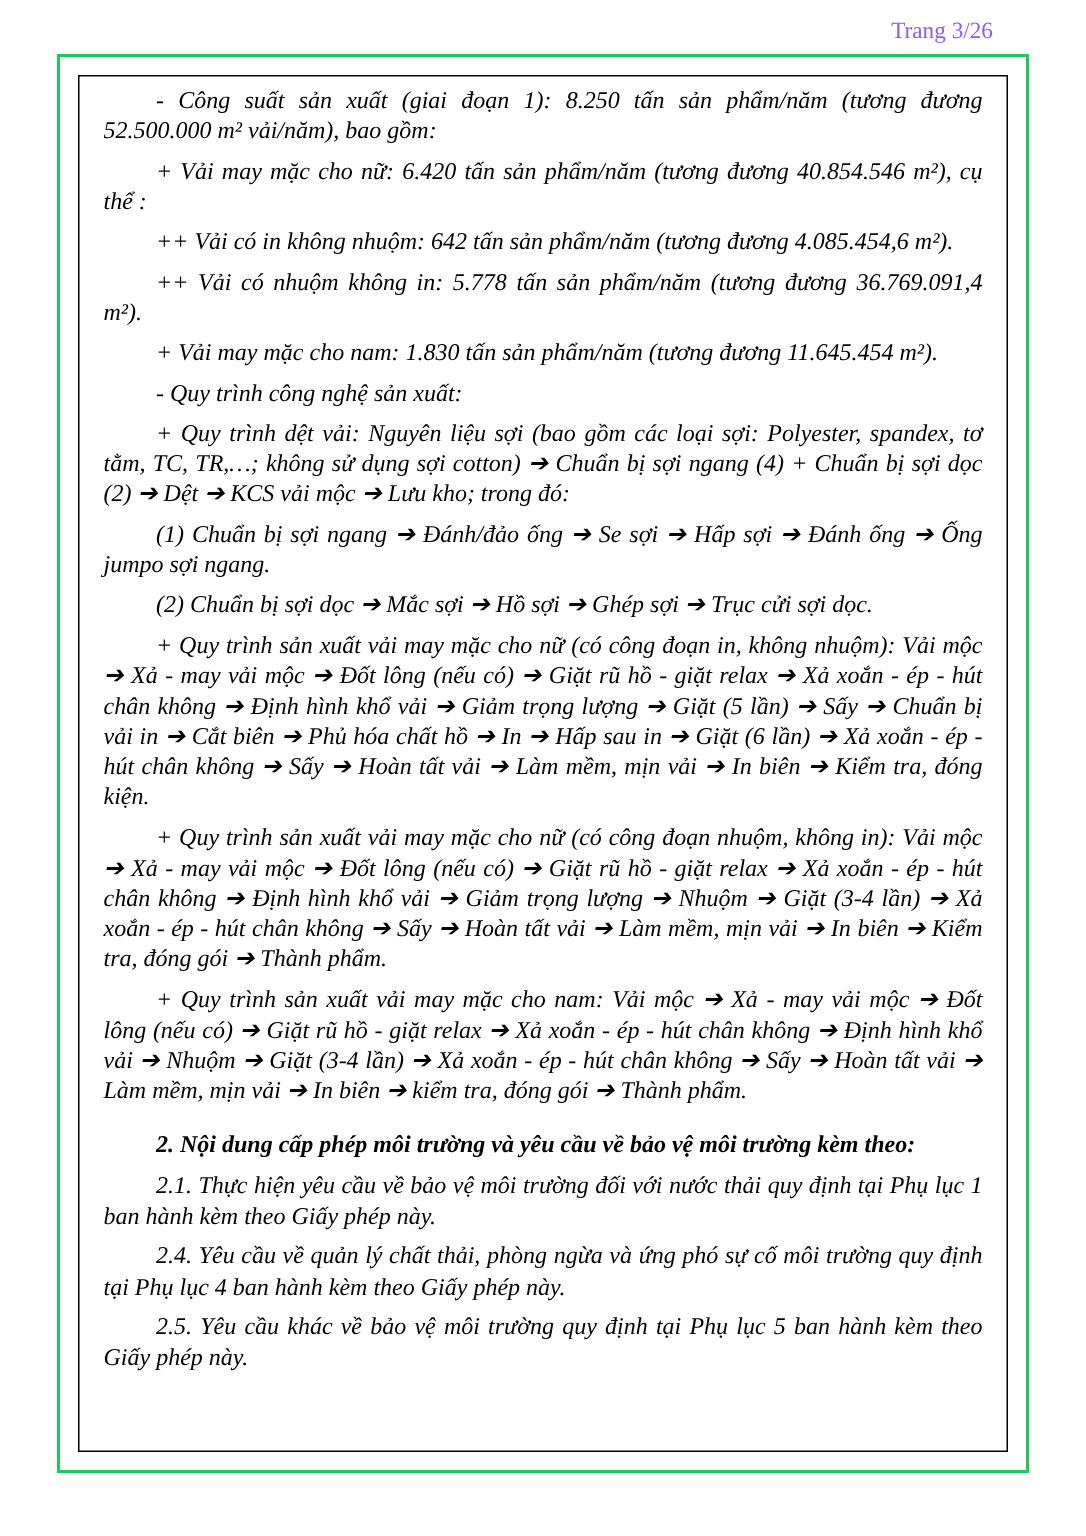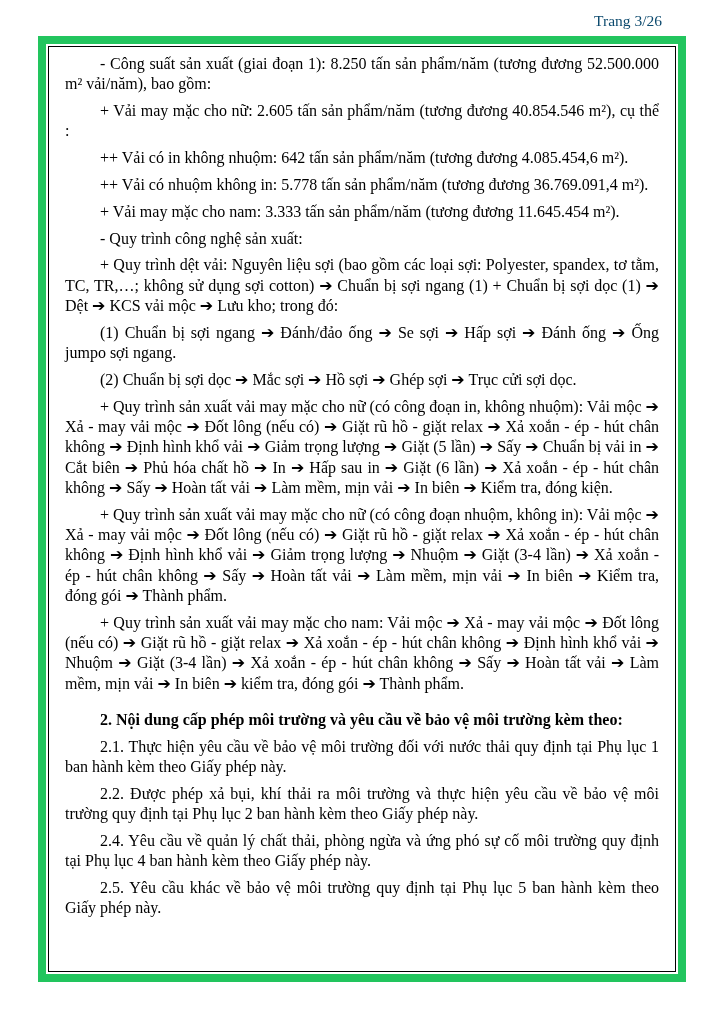--- a/index.html
+++ b/index.html
@@ -14,31 +14,32 @@
     font-family: "Liberation Serif", "DejaVu Serif", serif;
     color: #000000;
     overflow: hidden;
   }
   .page-number {
     position: absolute;
     top: 11px;
     right: 62px;
     font-size: 15.5px;
     line-height: 20px;
-    color: #0c4a6e;
+    color: #8b5cf6;
   }
   .frame {
     position: absolute;
     left: 38px;
     top: 36px;
     width: 648px;
     height: 946px;
     box-sizing: border-box;
-    border: 8px solid #22c55e;
-    padding: 2px;
+    border: 2px solid #22c55e;
+    padding: 12px;
+    font-style: italic;
   }
   .frame-inner {
     box-sizing: border-box;
     width: 100%;
     height: 100%;
     border: 1.5px solid #000000;
     padding: 7px 16px 0 16px;
     overflow: hidden;
   }
   .doc p {
@@ -60,32 +61,31 @@
 </head>
 <body>
 
 <div class="page">
   <div class="page-number">Trang 3/26</div>
 
   <div class="frame">
     <div class="frame-inner">
       <div class="doc" id="doc-body">
           <p>- Công suất sản xuất (giai đoạn 1): 8.250 tấn sản phẩm/năm (tương đương 52.500.000 m² vải/năm), bao gồm:</p>
-          <p>+ Vải may mặc cho nữ: 2.605 tấn sản phẩm/năm (tương đương 40.854.546 m²), cụ thể :</p>
+          <p>+ Vải may mặc cho nữ: 6.420 tấn sản phẩm/năm (tương đương 40.854.546 m²), cụ thể :</p>
           <p>++ Vải có in không nhuộm: 642 tấn sản phẩm/năm (tương đương 4.085.454,6 m²).</p>
           <p>++ Vải có nhuộm không in: 5.778 tấn sản phẩm/năm (tương đương 36.769.091,4 m²).</p>
-          <p>+ Vải may mặc cho nam: 3.333 tấn sản phẩm/năm (tương đương 11.645.454 m²).</p>
+          <p>+ Vải may mặc cho nam: 1.830 tấn sản phẩm/năm (tương đương 11.645.454 m²).</p>
           <p>- Quy trình công nghệ sản xuất:</p>
-          <p>+ Quy trình dệt vải: Nguyên liệu sợi (bao gồm các loại sợi: Polyester, spandex, tơ tằm, TC, TR,…; không sử dụng sợi cotton) ➔ Chuẩn bị sợi ngang (1) + Chuẩn bị sợi dọc (1) ➔ Dệt ➔ KCS vải mộc ➔ Lưu kho; trong đó:</p>
+          <p>+ Quy trình dệt vải: Nguyên liệu sợi (bao gồm các loại sợi: Polyester, spandex, tơ tằm, TC, TR,…; không sử dụng sợi cotton) ➔ Chuẩn bị sợi ngang (4) + Chuẩn bị sợi dọc (2) ➔ Dệt ➔ KCS vải mộc ➔ Lưu kho; trong đó:</p>
           <p>(1) Chuẩn bị sợi ngang ➔ Đánh/đảo ống ➔ Se sợi ➔ Hấp sợi ➔ Đánh ống ➔ Ống jumpo sợi ngang.</p>
           <p>(2) Chuẩn bị sợi dọc ➔ Mắc sợi ➔ Hồ sợi ➔ Ghép sợi ➔ Trục cửi sợi dọc.</p>
           <p>+ Quy trình sản xuất vải may mặc cho nữ (có công đoạn in, không nhuộm): Vải mộc ➔ Xả - may vải mộc ➔ Đốt lông (nếu có) ➔ Giặt rũ hồ - giặt relax ➔ Xả xoắn - ép - hút chân không ➔ Định hình khổ vải ➔ Giảm trọng lượng ➔ Giặt (5 lần) ➔ Sấy ➔ Chuẩn bị vải in ➔ Cắt biên ➔ Phủ hóa chất hồ ➔ In ➔ Hấp sau in ➔ Giặt (6 lần) ➔ Xả xoắn - ép - hút chân không ➔ Sấy ➔ Hoàn tất vải ➔ Làm mềm, mịn vải ➔ In biên ➔ Kiểm tra, đóng kiện.</p>
           <p>+ Quy trình sản xuất vải may mặc cho nữ (có công đoạn nhuộm, không in): Vải mộc ➔ Xả - may vải mộc ➔ Đốt lông (nếu có) ➔ Giặt rũ hồ - giặt relax ➔ Xả xoắn - ép - hút chân không ➔ Định hình khổ vải ➔ Giảm trọng lượng ➔ Nhuộm ➔ Giặt (3-4 lần) ➔ Xả xoắn - ép - hút chân không ➔ Sấy ➔ Hoàn tất vải ➔ Làm mềm, mịn vải ➔ In biên ➔ Kiểm tra, đóng gói ➔ Thành phẩm.</p>
           <p>+ Quy trình sản xuất vải may mặc cho nam: Vải mộc ➔ Xả - may vải mộc ➔ Đốt lông (nếu có) ➔ Giặt rũ hồ - giặt relax ➔ Xả xoắn - ép - hút chân không ➔ Định hình khổ vải ➔ Nhuộm ➔ Giặt (3-4 lần) ➔ Xả xoắn - ép - hút chân không ➔ Sấy ➔ Hoàn tất vải ➔ Làm mềm, mịn vải ➔ In biên ➔ kiểm tra, đóng gói ➔ Thành phẩm.</p>
           <p class="heading">2. Nội dung cấp phép môi trường và yêu cầu về bảo vệ môi trường kèm theo:</p>
           <p>2.1. Thực hiện yêu cầu về bảo vệ môi trường đối với nước thải quy định tại Phụ lục 1 ban hành kèm theo Giấy phép này.</p>
-          <p>2.2. Được phép xả bụi, khí thải ra môi trường và thực hiện yêu cầu về bảo vệ môi trường quy định tại Phụ lục 2 ban hành kèm theo Giấy phép này.</p>
           <p>2.4. Yêu cầu về quản lý chất thải, phòng ngừa và ứng phó sự cố môi trường quy định tại Phụ lục 4 ban hành kèm theo Giấy phép này.</p>
           <p>2.5. Yêu cầu khác về bảo vệ môi trường quy định tại Phụ lục 5 ban hành kèm theo Giấy phép này.</p>
         </div>
     </div>
   </div>
 </div>
 
 </body></html>

